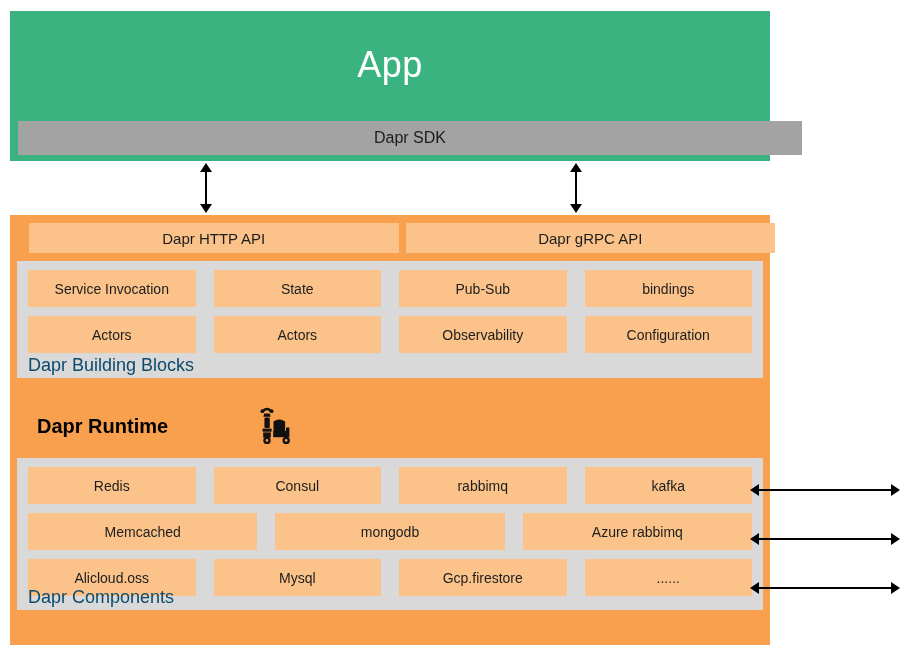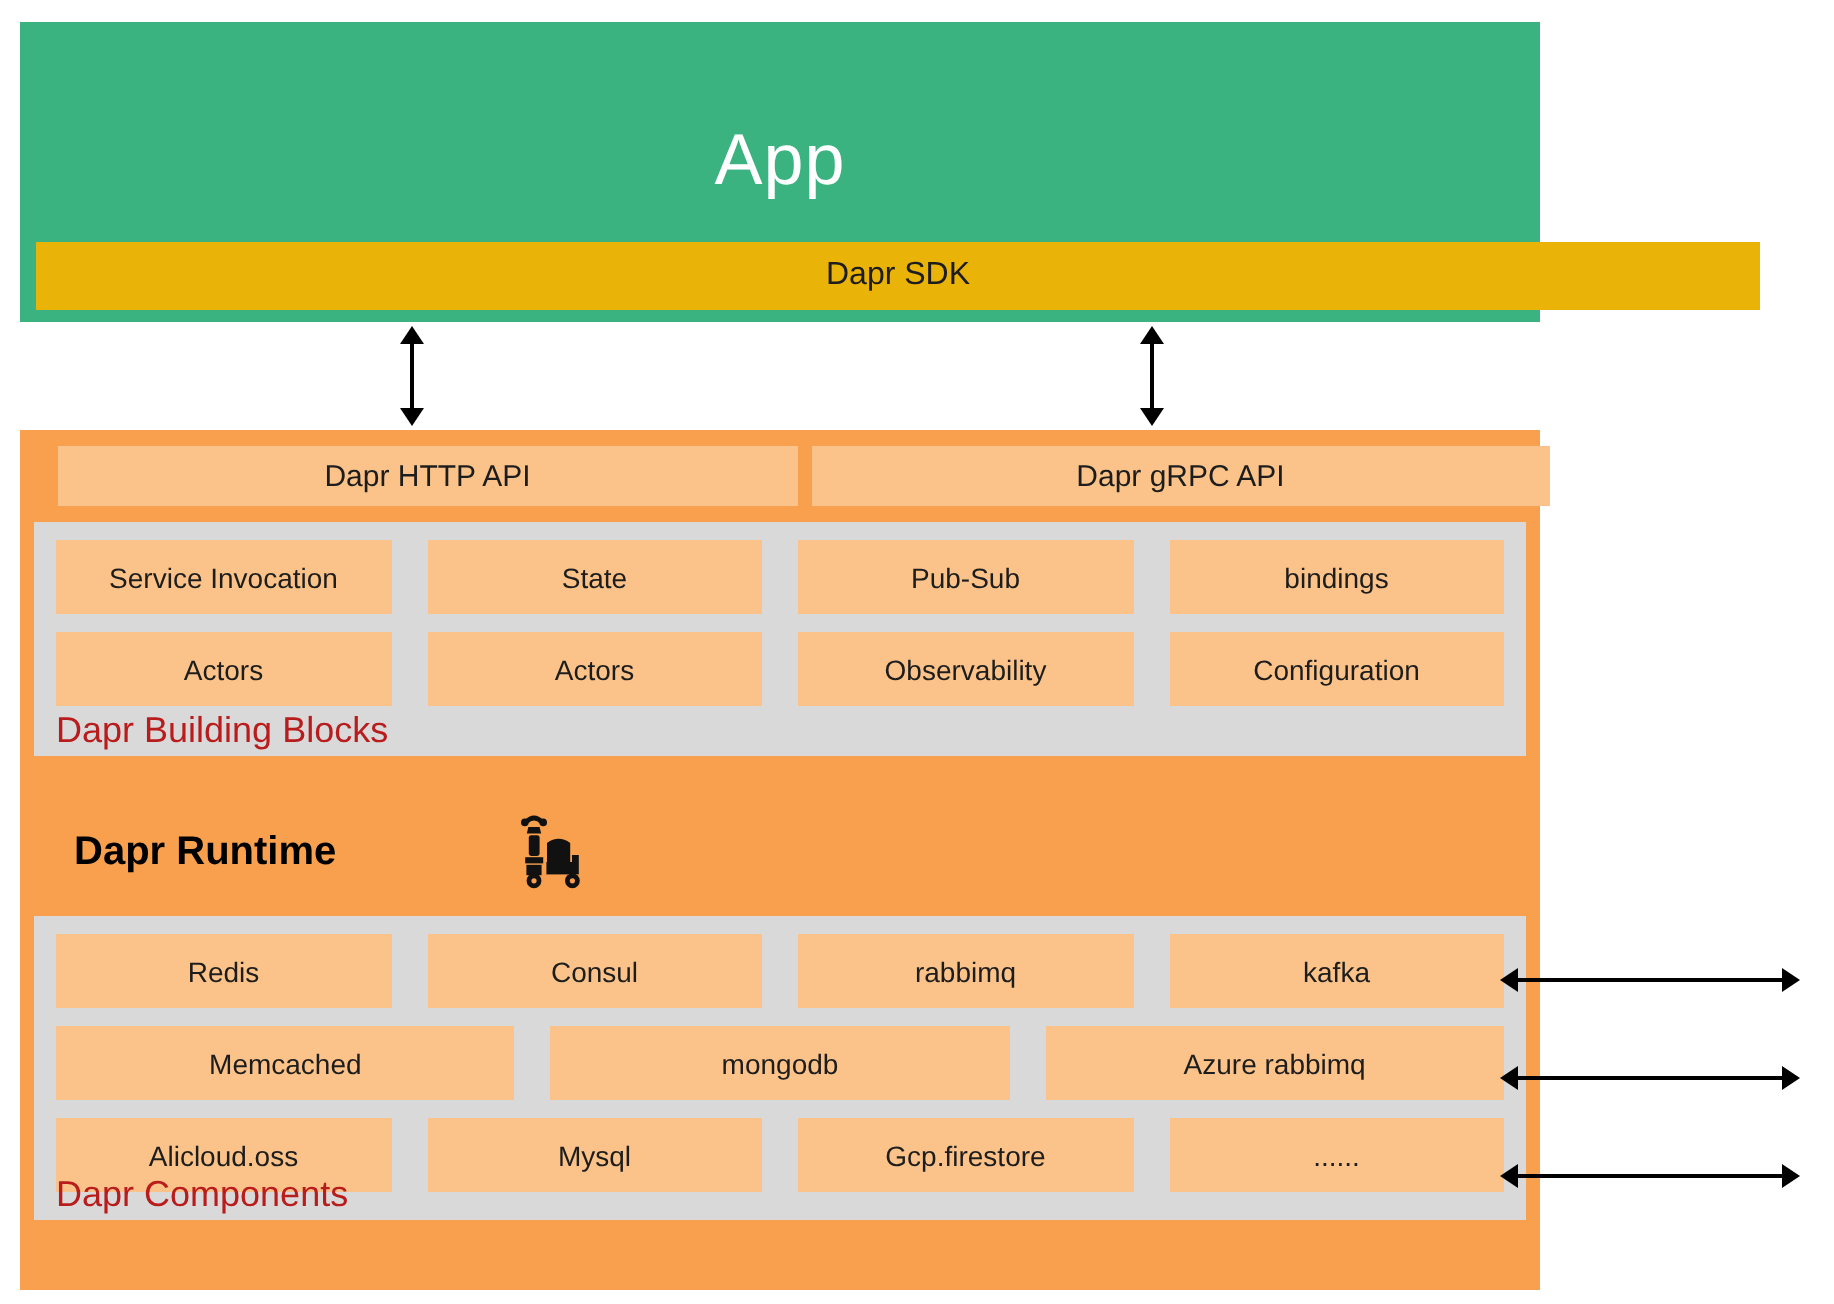--- a/index.html
+++ b/index.html
@@ -35,29 +35,28 @@
     top: 0;
     width: 100%;
     height: 108px;
     display: flex;
     align-items: center;
     justify-content: center;
     color: #ffffff;
     font-size: 36px;
     font-weight: 400;
     letter-spacing: 0.5px;
-    margin-top: 15px;
   }
   .app-sdk {
     position: absolute;
     left: 8px;
     top: 110px;
-    width: 862px;
+    width: 784px;
     height: 34px;
-    background: #eab308;
+    background: #a3a3a3;
     display: flex;
     align-items: center;
     justify-content: center;
     color: #1d1d1d;
     font-size: 16px;
   }
 
   
   .v-arrow {
     position: absolute;
@@ -147,21 +146,21 @@
     justify-content: center;
     font-size: 14px;
     color: #1d1d1d;
     text-align: center;
   }
   .panel-caption {
     position: absolute;
     left: 11px;
     bottom: 2px;
     font-size: 18px;
-    color: #b91c1c;
+    color: #0c4a6e;
   }
 
   
   .runtime-band {
     position: absolute;
     left: 7px;
     top: 185px;
     width: 746px;
     height: 52px;
     background: #F9A04E;

